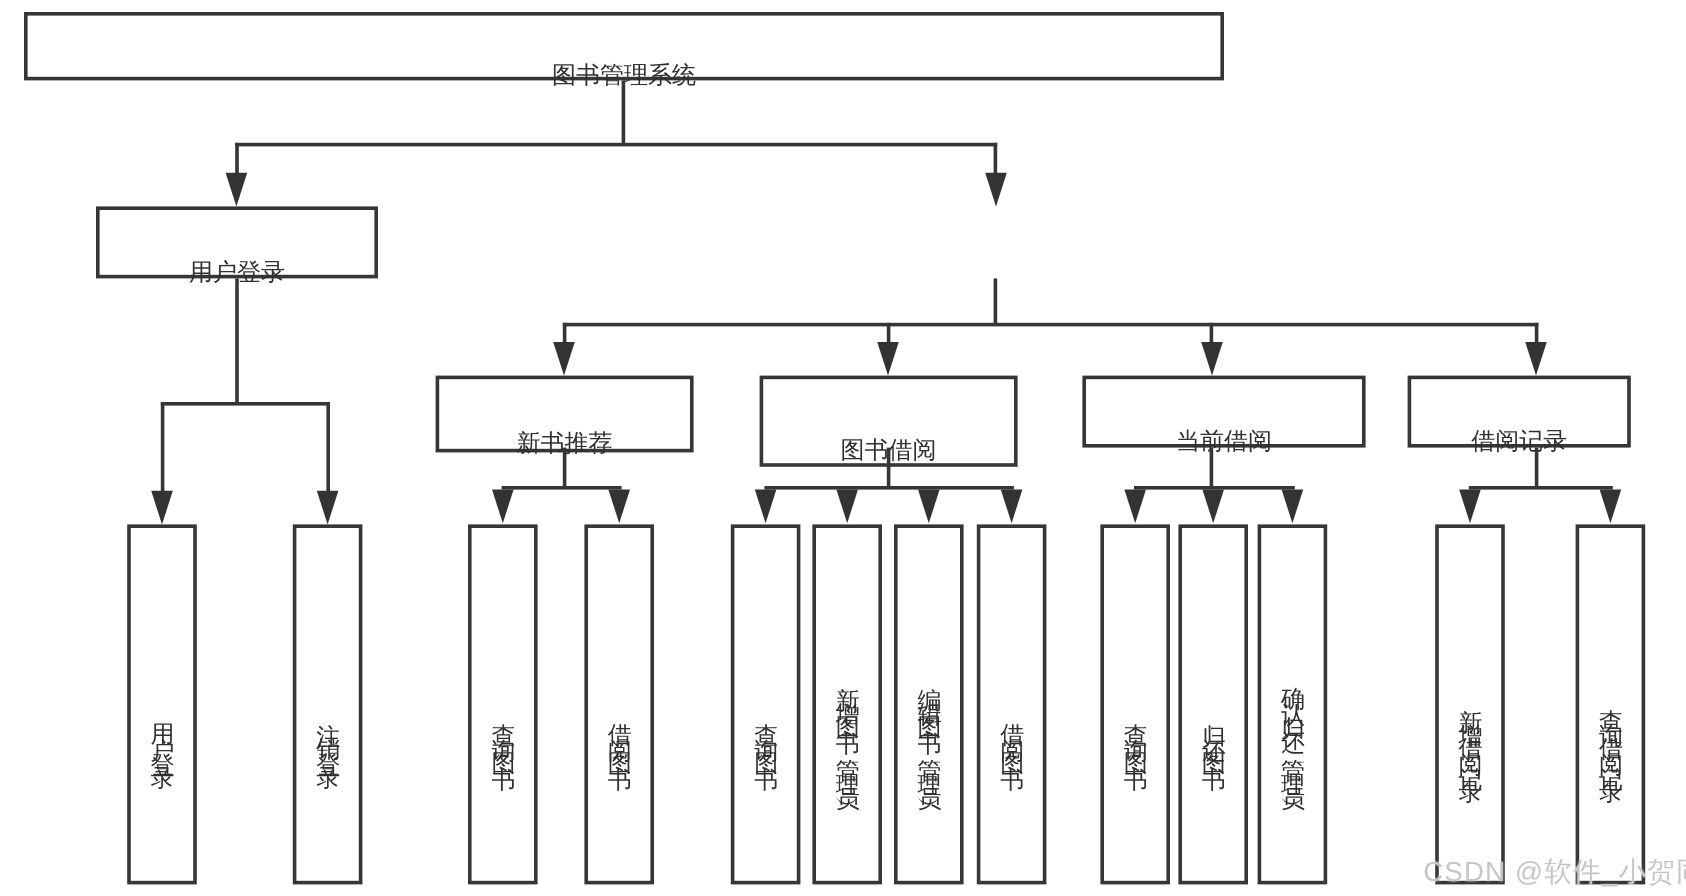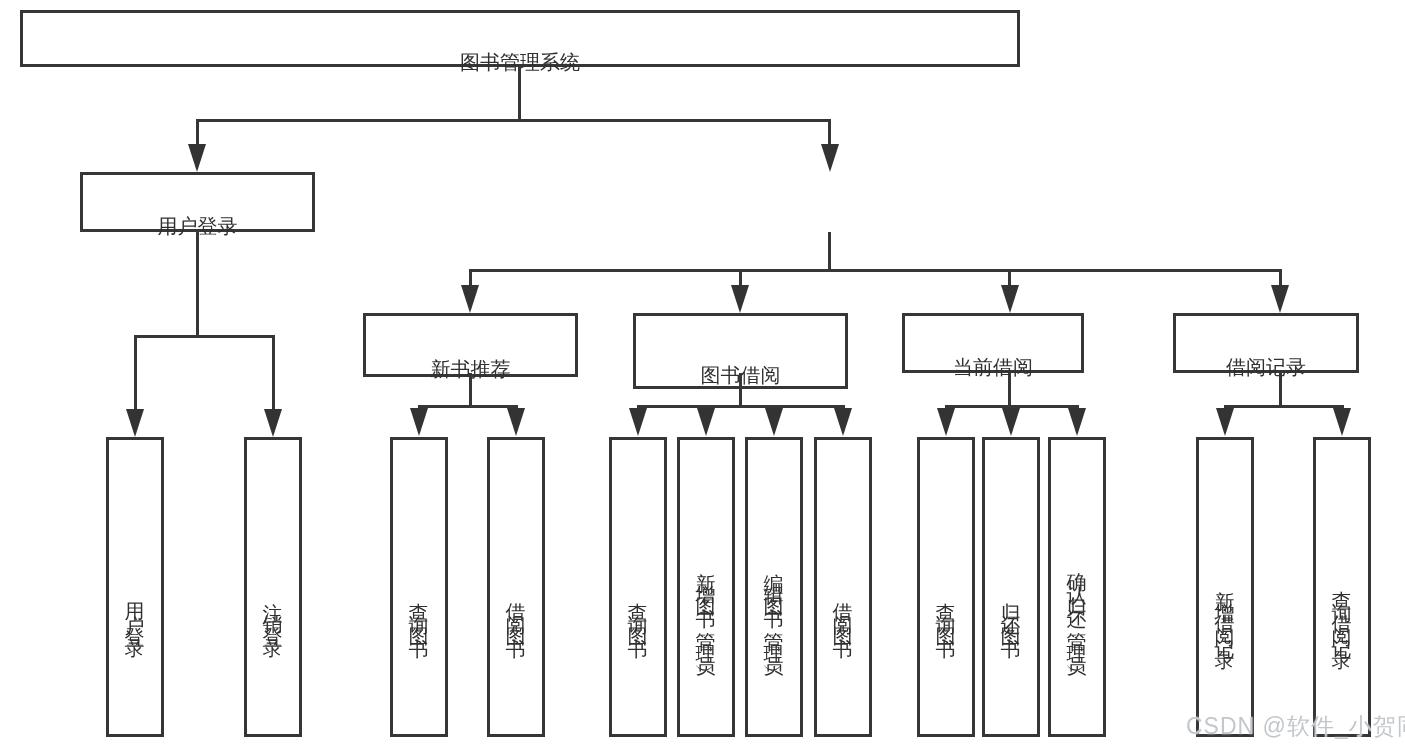--- a/index.html
+++ b/index.html
@@ -64,21 +64,21 @@
 
 
   <div class="node" style="left:363px;top:313px;width:215px;height:64px">
     <span class="lbl">新书推荐</span>
   </div>
 
   <div class="node" style="left:633px;top:313px;width:215px;height:76px">
     <span class="lbl">图书借阅</span>
   </div>
 
-  <div class="node" style="left:902px;top:313px;width:182px;height:60px">
+  <div class="node" style="left:902px;top:313px;width:236px;height:60px">
     <span class="lbl">当前借阅</span>
   </div>
 
   <div class="node" style="left:1173px;top:313px;width:186px;height:60px">
     <span class="lbl">借阅记录</span>
   </div>
 
   <div class="node leaf" style="left:106px;top:437px;width:58px;height:300px">
     <span class="lbl">用户登录</span>
   </div>

